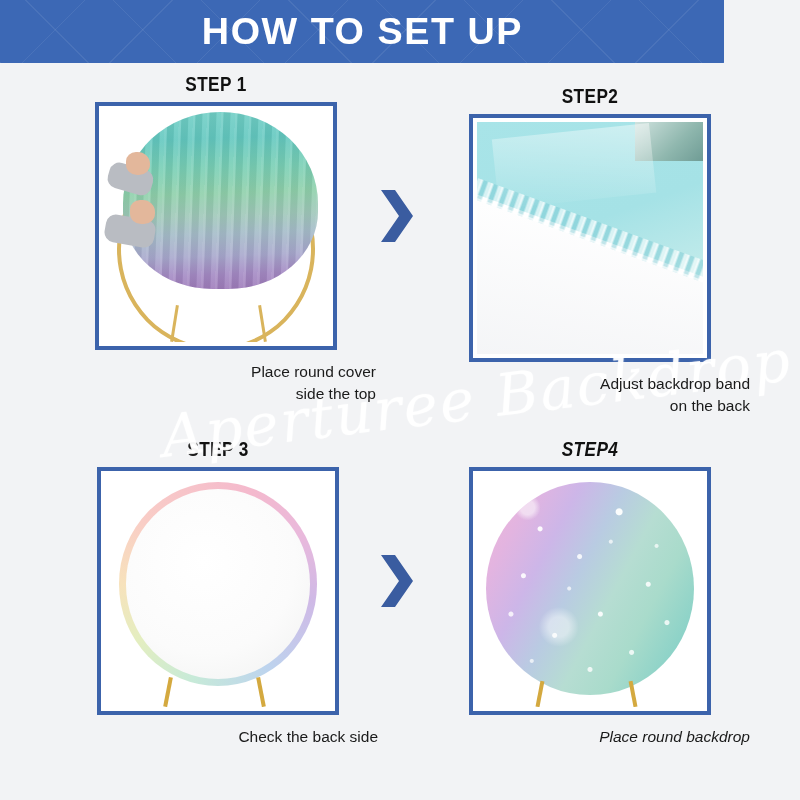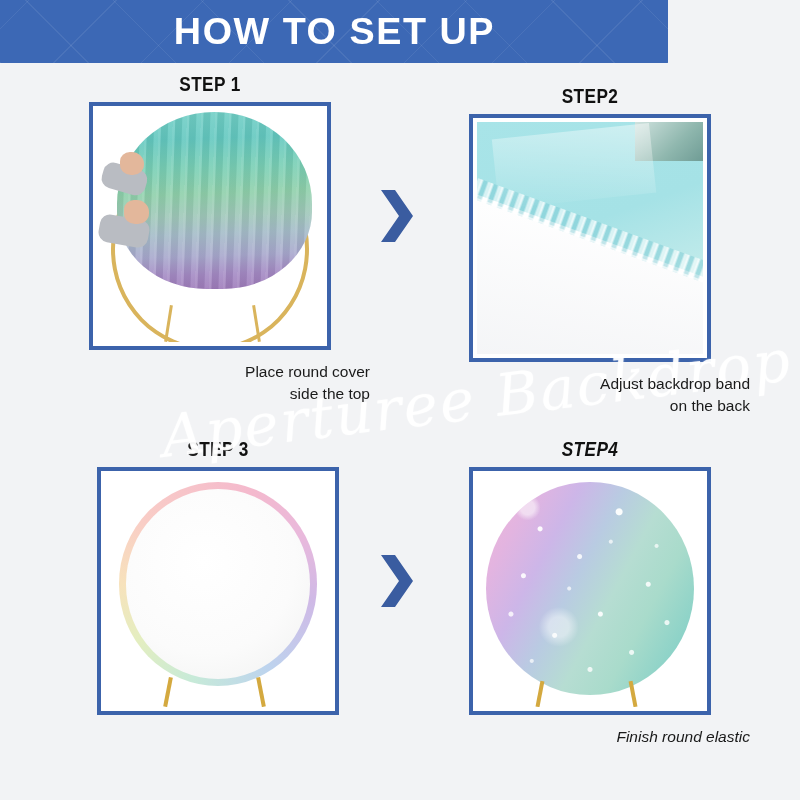--- a/index.html
+++ b/index.html
@@ -13,21 +13,21 @@
     background: #f2f3f5;
     font-family: "Liberation Sans", sans-serif;
     position: relative;
   }
 
   
   .header {
     position: absolute;
     left: 0;
     top: 0;
-    width: 668px;
+    width: 724px;
     height: 63px;
     background-color: #3c68b5;
     background-image:
       repeating-linear-gradient(45deg, rgba(255,255,255,.07) 0 1px, rgba(255,255,255,0) 1px 62px),
       repeating-linear-gradient(-45deg, rgba(255,255,255,.07) 0 1px, rgba(255,255,255,0) 1px 62px);
     display: flex;
     align-items: center;
     justify-content: center;
     overflow: hidden;
   }
@@ -47,21 +47,21 @@
     position: absolute;
     left: 0;
     top: 63px;
     width: 800px;
     height: 737px;
   }
   .step {
     position: absolute;
     width: 320px;
   }
-  .step-1 { left: 50px;  top: 10px; }
+  .step-1 { left: 56px;  top: 10px; }
   .step-2 { left: 430px; top: 22px; }
   .step-3 { left: 58px;  top: 375px; }
   .step-4 { left: 430px; top: 375px; font-style: italic; }
 
   .step-label {
     text-align: center;
     font-family: "Liberation Sans", sans-serif;
     font-weight: bold;
     font-size: 21px;
     color: #111111;
@@ -372,34 +372,37 @@
     <div class="photo-frame">
       <div class="photo">
         <div class="p3-bg"></div>
         <div class="p3-disc">
           <div class="p3-inner"></div>
         </div>
         <div class="p3-leg l"></div>
         <div class="p3-leg r"></div>
       </div>
     </div>
+    <div class="caption">
+      <span class="caption-line">Check the back side</span>
+    </div>
   </div>
 
   <div class="step step-4">
     <div class="step-label">STEP4</div>
     <div class="photo-frame">
       <div class="photo">
         <div class="p4-bg"></div>
         <div class="p4-disc"></div>
         <div class="p4-leg l"></div>
         <div class="p4-leg r"></div>
       </div>
     </div>
     <div class="caption">
-      <span class="caption-line">Finish round elastic</span>
+      <span class="caption-line">Place round backdrop</span>
     </div>
   </div>
 
   <div class="chevron chev-1">
     <svg viewBox="0 0 42 56" xmlns="http://www.w3.org/2000/svg">
       <polygon points="6,2 20,2 38,28 20,54 6,54 24,28" fill="#3a5ca0"></polygon>
     </svg>
   </div>
   <div class="chevron chev-2">
     <svg viewBox="0 0 42 56" xmlns="http://www.w3.org/2000/svg">

